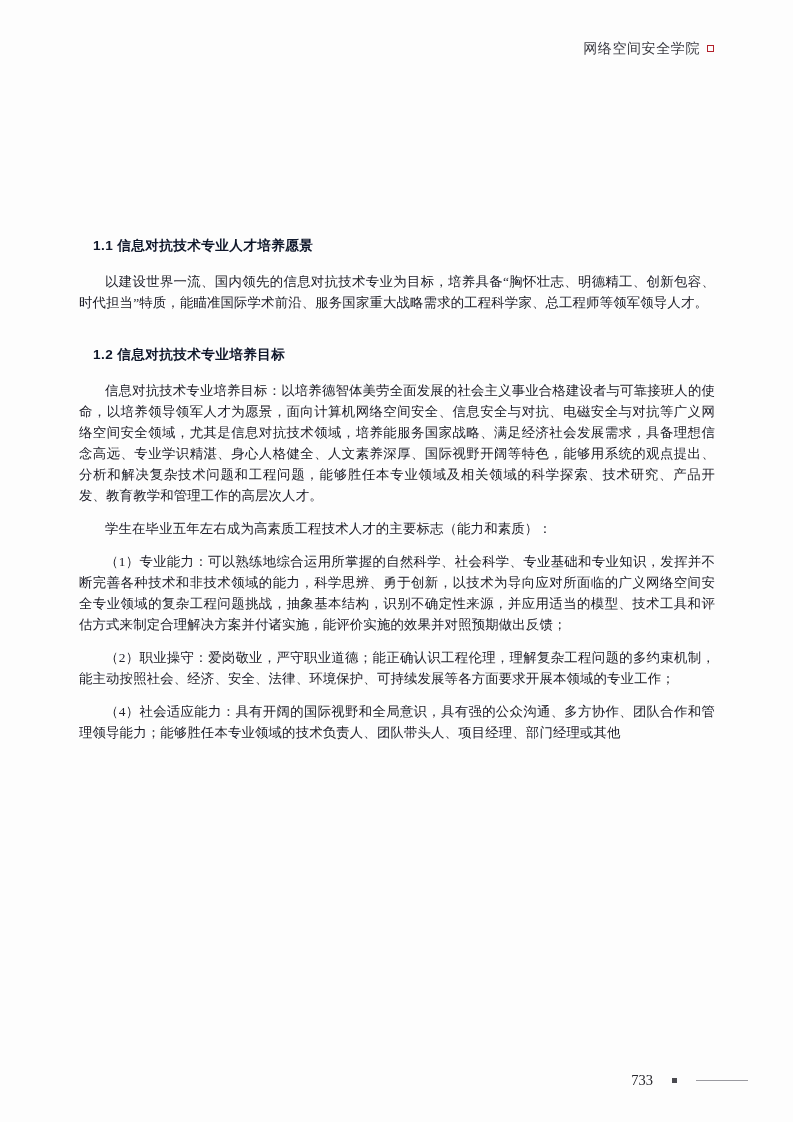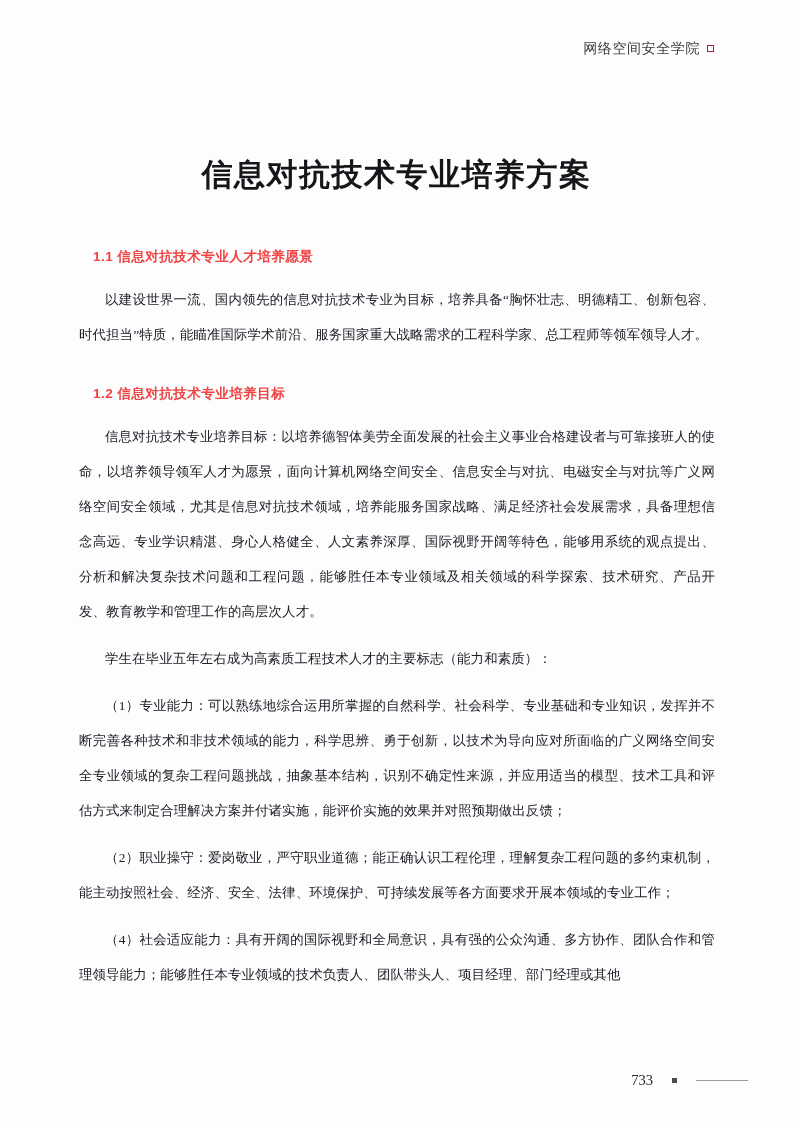--- a/index.html
+++ b/index.html
@@ -69,36 +69,36 @@
   h2.section-heading {
     margin: 0 0 42px 0;
     font-size: 18.5px;
     font-weight: bold;
     letter-spacing: 2.2px;
     color: #17171b;
     font-family: "Liberation Serif", "DejaVu Serif", serif;
   }
 
   h3.sub-heading {
-    margin: 12px 0 16px 0;
+    margin: 1px 0 16px 0;
     padding-left: 14px;
     font-size: 13.6px;
     font-weight: bold;
     letter-spacing: 0.4px;
-    color: #ef4444;
+    color: #0f172a;
     font-family: "Liberation Sans", "DejaVu Sans", sans-serif;
   }
   h3.sub-heading.second {
     margin-top: 33px;
   }
 
   p.body-text {
     margin: 0;
     font-size: 13.4px;
-    line-height: 35px;
+    line-height: 21px;
     text-align: justify;
     text-align-last: left;
     text-justify: inter-ideograph;
     text-indent: 26px;
     color: #20202a;
     letter-spacing: 0.15px;
   }
   p.body-text + p.body-text {
     margin-top: 12px;
   }
@@ -131,21 +131,20 @@
 </head>
 <body>
 
 <div class="page">
 
   <div class="page-header">
     <span>网络空间安全学院</span>
     <span class="header-mark"></span>
   </div>
 
-  <h1 class="doc-title">信息对抗技术专业培养方案</h1>
 
   <div class="content">
 
 
     <h3 class="sub-heading">1.1 信息对抗技术专业人才培养愿景</h3>
     <p class="body-text">以建设世界一流、国内领先的信息对抗技术专业为目标，培养具备“胸怀壮志、明德精工、创新包容、时代担当”特质，能瞄准国际学术前沿、服务国家重大战略需求的工程科学家、总工程师等领军领导人才。</p>
 
     <h3 class="sub-heading second">1.2 信息对抗技术专业培养目标</h3>
     <p class="body-text">信息对抗技术专业培养目标：以培养德智体美劳全面发展的社会主义事业合格建设者与可靠接班人的使命，以培养领导领军人才为愿景，面向计算机网络空间安全、信息安全与对抗、电磁安全与对抗等广义网络空间安全领域，尤其是信息对抗技术领域，培养能服务国家战略、满足经济社会发展需求，具备理想信念高远、专业学识精湛、身心人格健全、人文素养深厚、国际视野开阔等特色，能够用系统的观点提出、分析和解决复杂技术问题和工程问题，能够胜任本专业领域及相关领域的科学探索、技术研究、产品开发、教育教学和管理工作的高层次人才。</p>
     <p class="body-text">学生在毕业五年左右成为高素质工程技术人才的主要标志（能力和素质）：</p>

